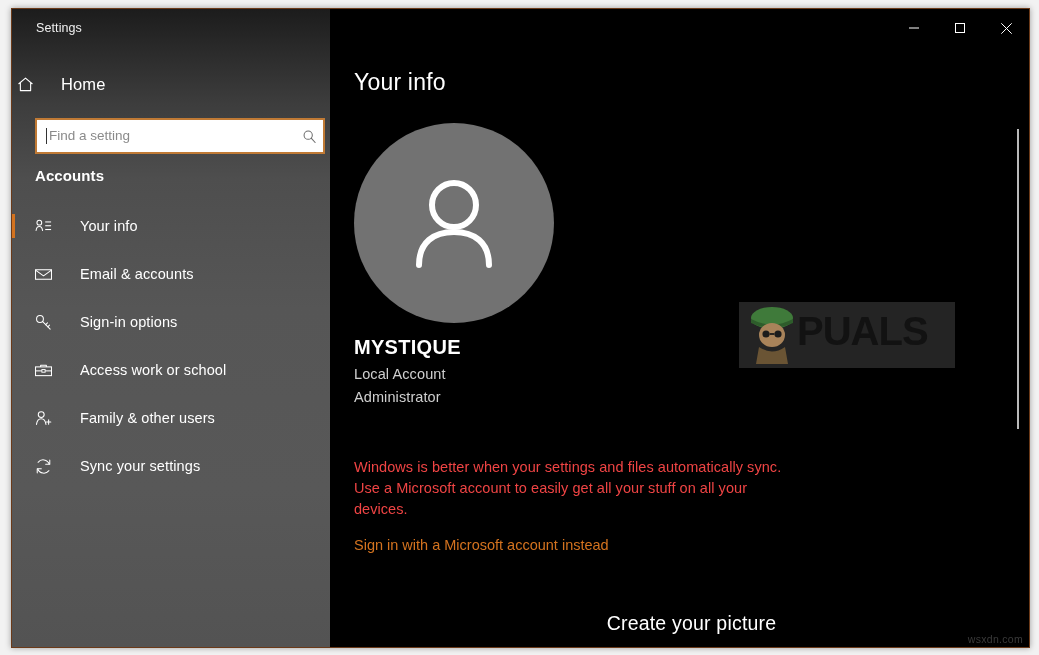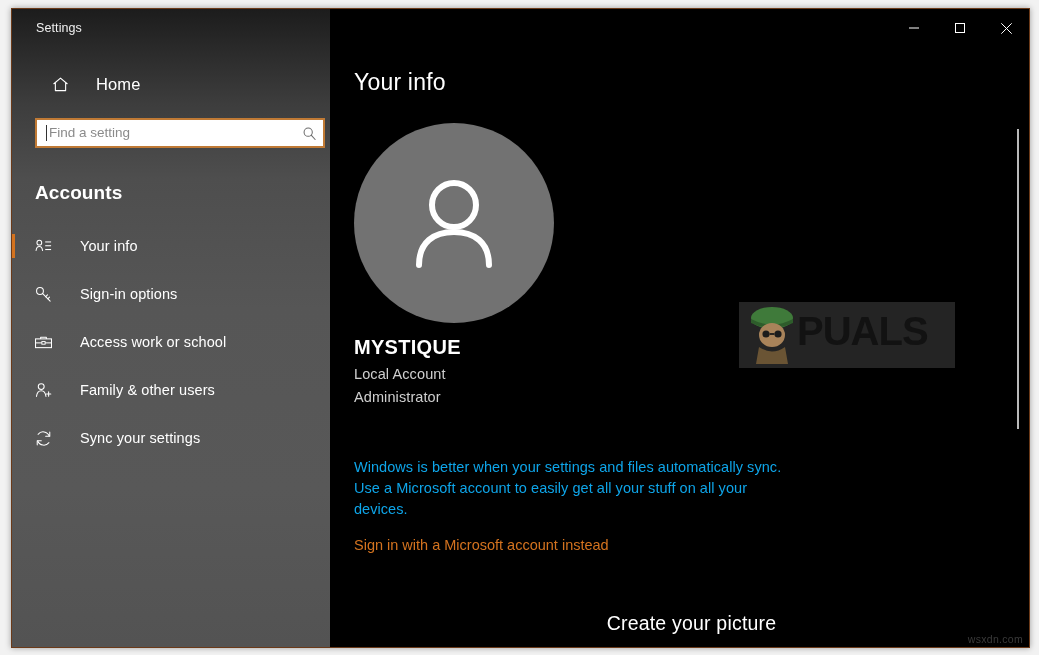--- a/index.html
+++ b/index.html
@@ -48,36 +48,36 @@
     font-size: 12.5px;
     color: #f0f0f0;
     letter-spacing: .1px;
   }
 
   .home-row {
     display: flex;
     align-items: center;
     height: 34px;
     margin-top: 20px;
-    padding-left: 39px;
+    padding-left: 4px;
     cursor: default;
   }
   .home-icon { width: 26px; display: flex; align-items: center; }
   .home-label {
     font-size: 16.5px;
     color: #ffffff;
     margin-left: 19px;
     letter-spacing: .1px;
   }
 
   
   .search-wrap {
     margin: 17px 0 0 23px;
     width: 290px;
-    height: 30px;
+    height: 36px;
     border: 2px solid #c07a35;
     background: #ffffff;
     display: flex;
     align-items: center;
     padding: 0 6px 0 9px;
     position: relative;
   }
   .caret {
     width: 1px;
     height: 16px;
@@ -86,22 +86,22 @@
   }
   .search-placeholder {
     flex: 1;
     font-size: 13.5px;
     color: #8a8a8a;
     line-height: 1;
   }
   .search-icon { display: flex; align-items: center; }
 
   .section-title {
-    margin: 34px 0 0 23px;
-    font-size: 19px;
+    margin: 13px 0 0 23px;
+    font-size: 15px;
     font-weight: bold;
     color: #ffffff;
     letter-spacing: .1px;
   }
 
   .nav-list { margin-top: 18px; }
   .nav-item {
     position: relative;
     height: 48px;
     display: flex;
@@ -182,21 +182,21 @@
   .account-line {
     font-size: 14.5px;
     color: #cfcfcf;
     margin-top: 7px;
     letter-spacing: .1px;
   }
 
   .sync-block { margin-top: 52px; width: 450px; }
   .sync-text {
     font-size: 14.5px;
-    color: #0ea5e9;
+    color: #ef4444;
     line-height: 21px;
     letter-spacing: .05px;
   }
   .sync-link {
     display: inline-block;
     margin-top: 17px;
     font-size: 14.5px;
     color: #d4731f;
     text-decoration: none;
     cursor: pointer;
@@ -309,20 +309,30 @@
             <circle cx="5.6" cy="6" r="2.5" fill="none" stroke="#fff" stroke-width="1.1"></circle>
             <path d="M2.2 14.2 C2.6 11.2 4.0 10.1 5.6 10.1 C7.2 10.1 8.6 11.2 9.0 14.2" fill="none" stroke="#fff" stroke-width="1.1" stroke-linecap="round"></path>
             <line x1="11.8" y1="5.2" x2="18" y2="5.2" stroke="#fff" stroke-width="1.1"></line>
             <line x1="11.8" y1="9.2" x2="18" y2="9.2" stroke="#fff" stroke-width="1.1"></line>
             <line x1="11.8" y1="13.2" x2="18" y2="13.2" stroke="#fff" stroke-width="1.1"></line>
           </svg>
         </span>
         <span class="nav-label">Your info</span>
       </div>
 
+      <div class="nav-item">
+        <span class="bar"></span>
+        <span class="nav-icon">
+          <svg width="19" height="19" viewBox="0 0 20 20">
+            <rect x="1.6" y="5" width="16.8" height="10" fill="none" stroke="#fff" stroke-width="1.1"></rect>
+            <path d="M1.6 5.4 L10 11.4 L18.4 5.4" fill="none" stroke="#fff" stroke-width="1.1" stroke-linejoin="round"></path>
+          </svg>
+        </span>
+        <span class="nav-label">Email &amp; accounts</span>
+      </div>
 
       <div class="nav-item">
         <span class="bar"></span>
         <span class="nav-icon">
           <svg width="19" height="19" viewBox="0 0 20 20">
             <circle cx="6.3" cy="6.3" r="3.6" fill="none" stroke="#fff" stroke-width="1.1"></circle>
             <line x1="8.9" y1="8.9" x2="17" y2="17" stroke="#fff" stroke-width="1.1" stroke-linecap="round"></line>
             <line x1="12.3" y1="12.3" x2="14.2" y2="10.4" stroke="#fff" stroke-width="1.1" stroke-linecap="round"></line>
             <line x1="14.5" y1="14.5" x2="16.3" y2="12.7" stroke="#fff" stroke-width="1.1" stroke-linecap="round"></line>
           </svg>

